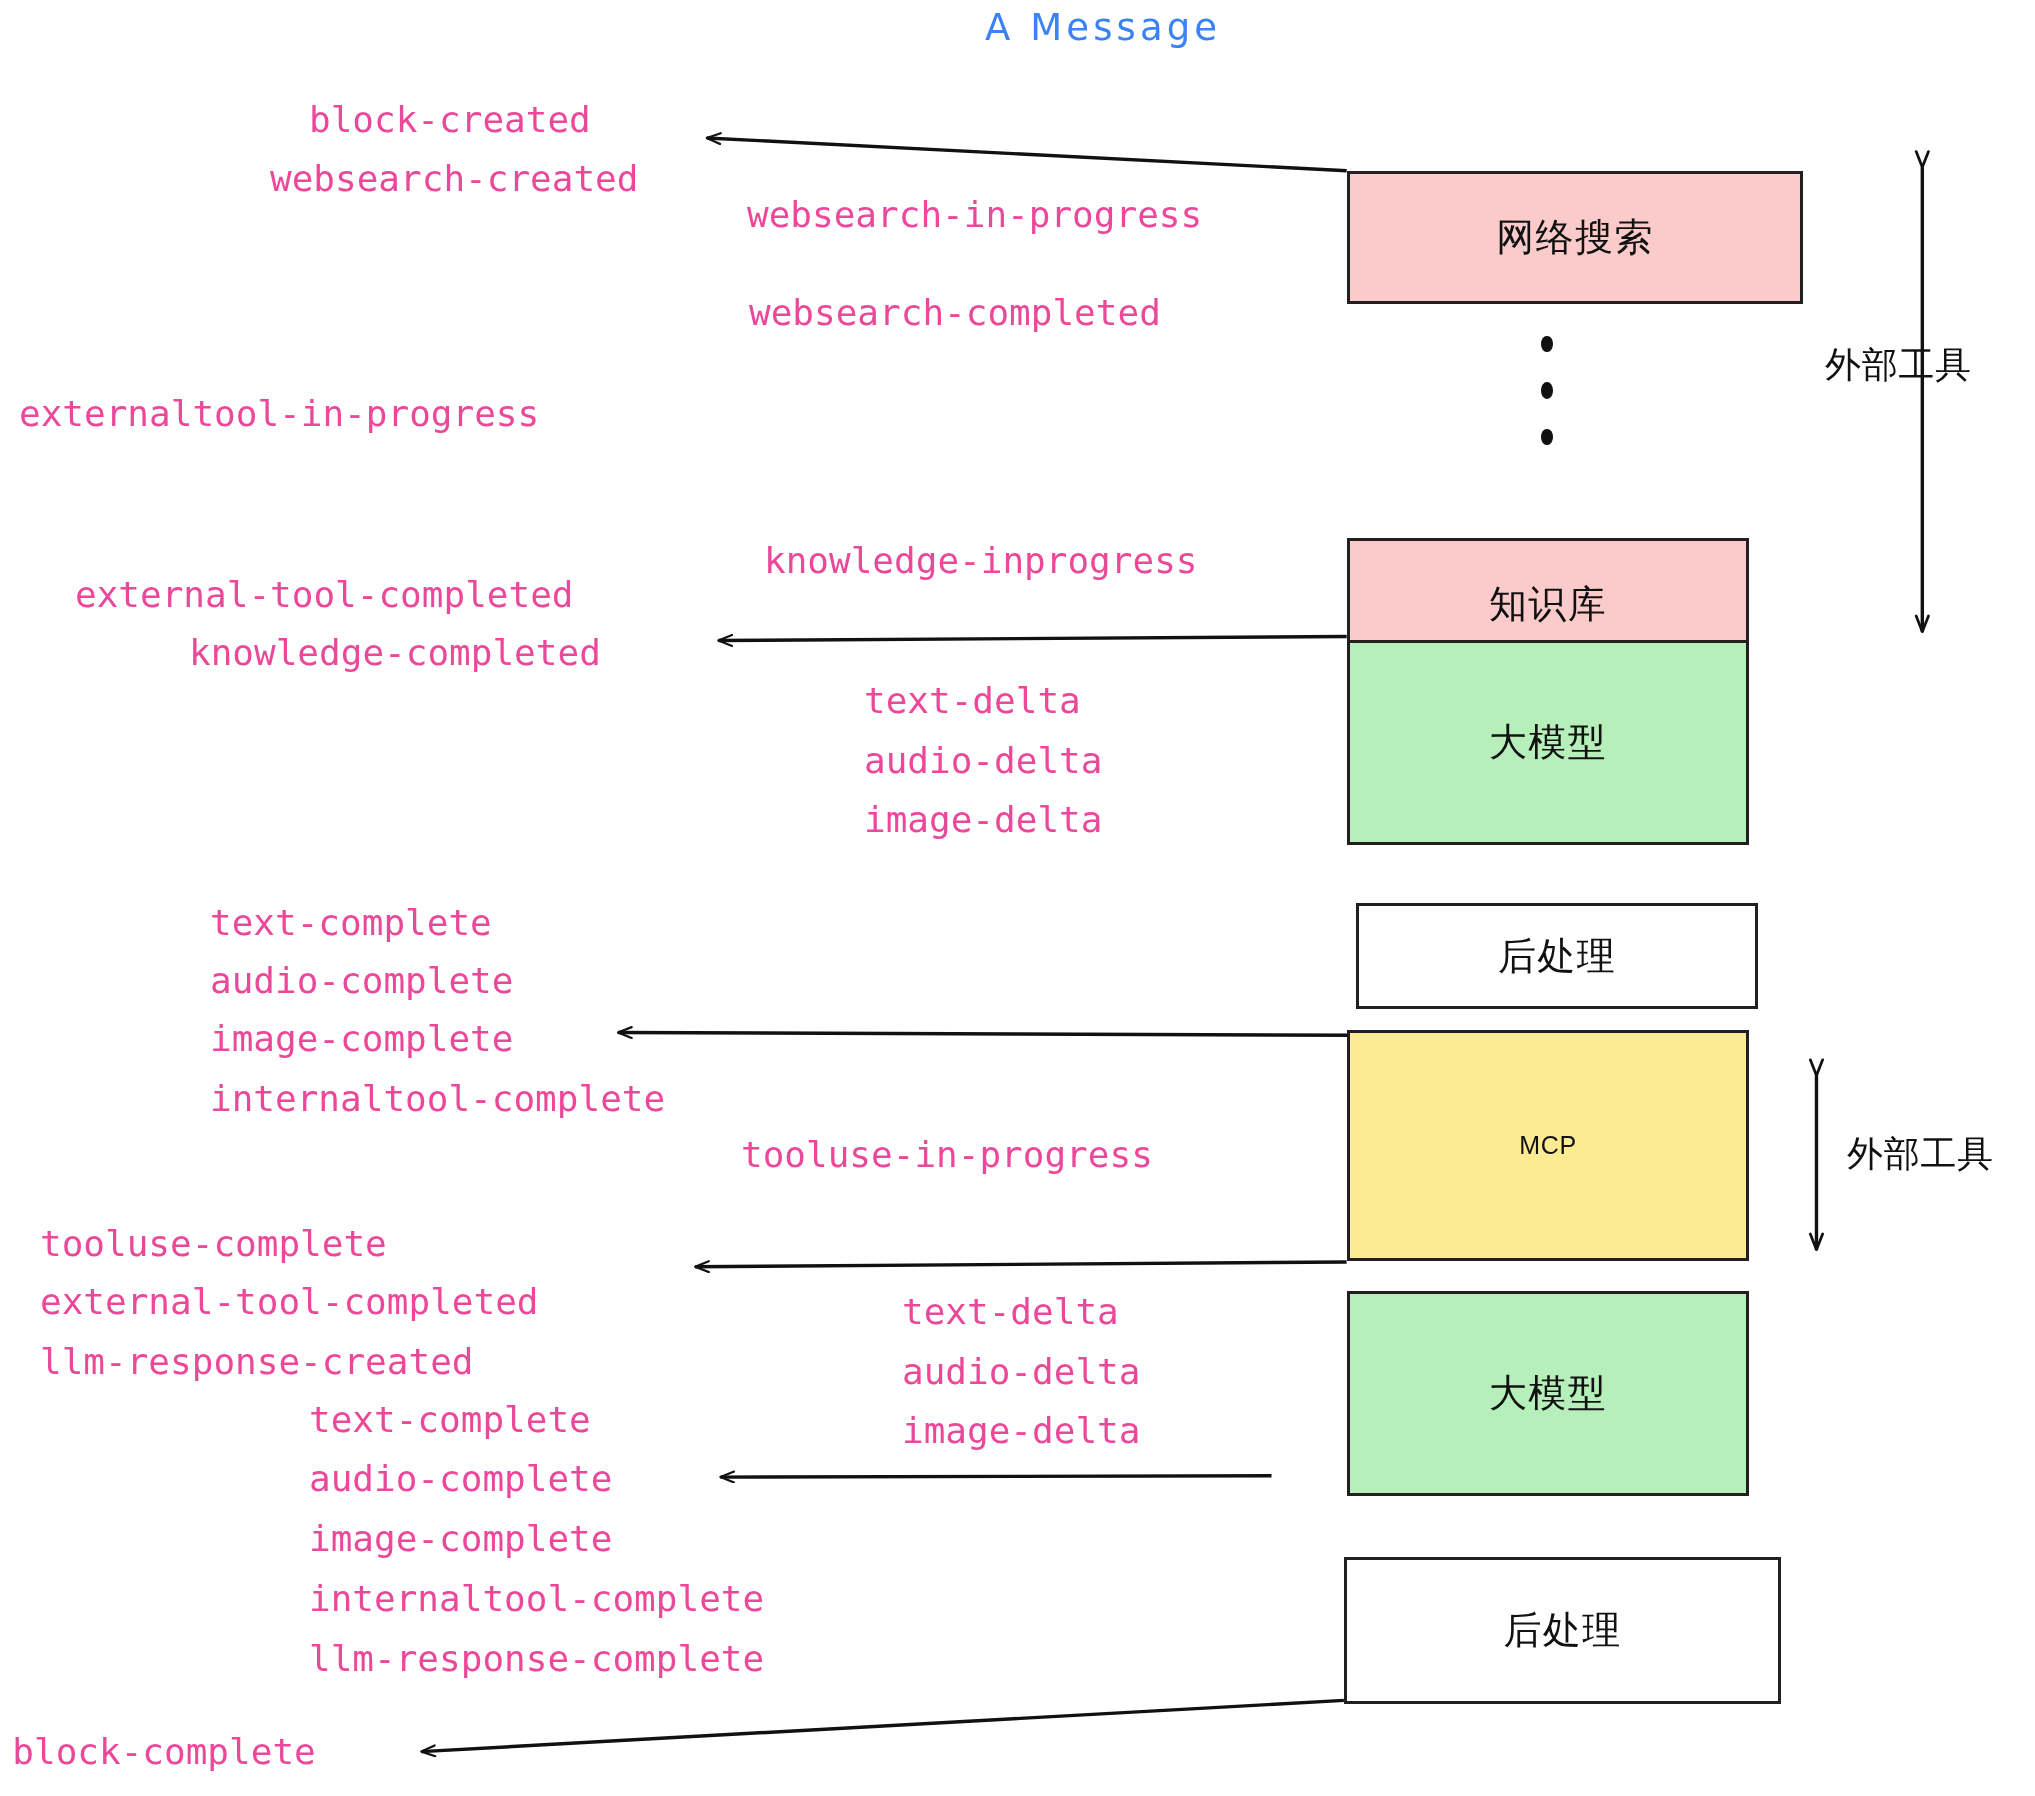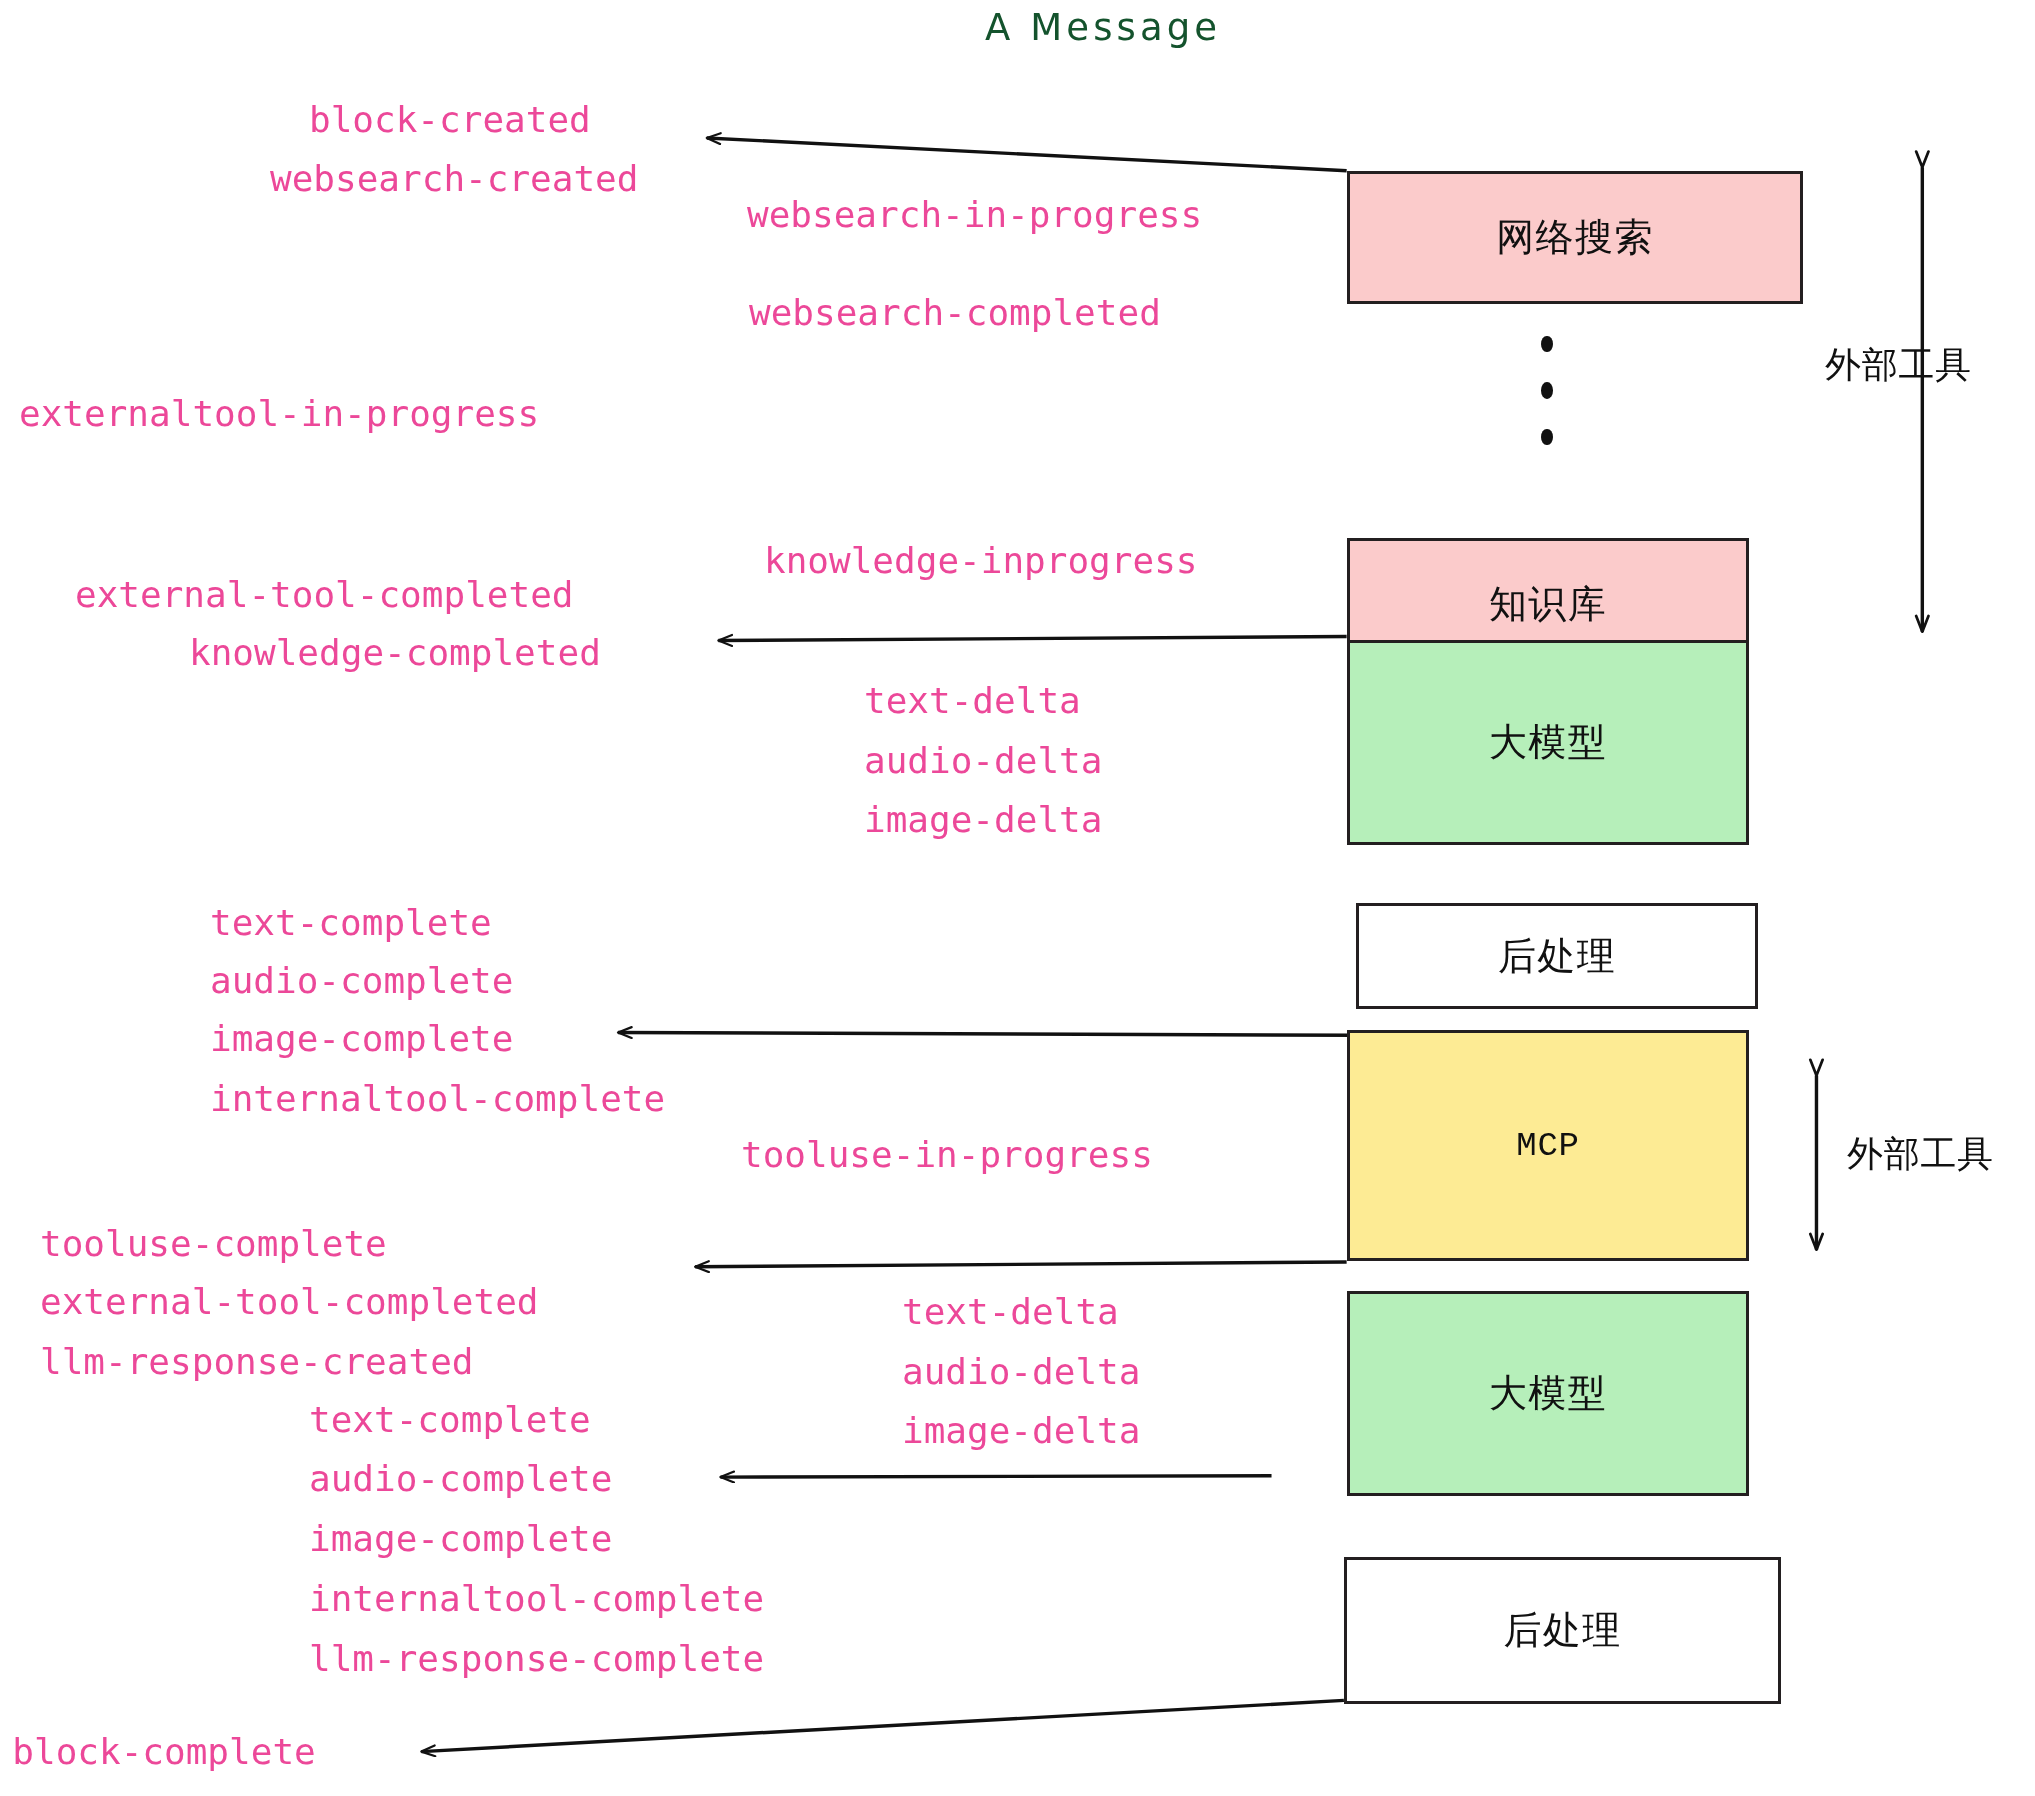--- a/index.html
+++ b/index.html
@@ -14,21 +14,21 @@
     background: #ffffff;
     font-family: "DejaVu Sans Mono", monospace;
     overflow: hidden;
   }
   
   .title {
     position: absolute;
     font-family: "DejaVu Sans", sans-serif;
     font-size: 37px;
     letter-spacing: 4.1px;
-    color: #14532d;
+    color: #3b82f6;
     white-space: nowrap;
   }
   
   .evt {
     position: absolute;
     font-family: "DejaVu Sans Mono", monospace;
     font-size: 36px;
     color: #ec4899;
     white-space: nowrap;
     letter-spacing: 0px;
@@ -41,22 +41,22 @@
     border: 3.4px solid #231f20;
     display: flex;
     align-items: center;
     justify-content: center;
     font-family: "DejaVu Sans", sans-serif;
     font-size: 38px;
     color: #111111;
     letter-spacing: 1.4px;
   }
   .box.mono {
-    font-family: Liberation Mono, monospace;
-    font-size: 34px;
+    font-family: Liberation Sans, sans-serif;
+    font-size: 25px;
     letter-spacing: 0.7px;
   }
   
   .side-label {
     position: absolute;
     font-family: "DejaVu Sans", sans-serif;
     font-size: 36px;
     color: #111111;
     white-space: nowrap;
     letter-spacing: 0.7px;

